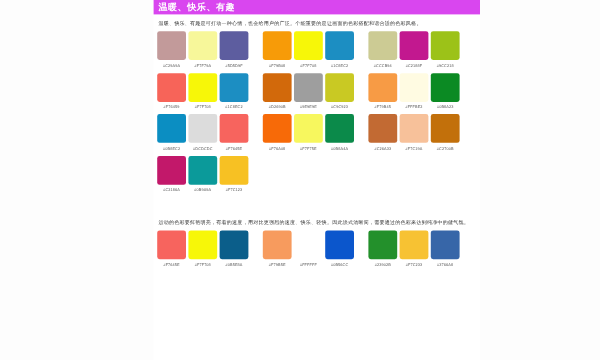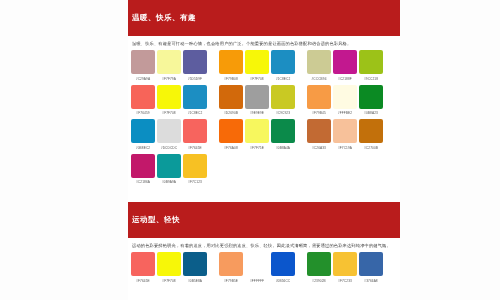--- a/index.html
+++ b/index.html
@@ -37,27 +37,27 @@
     left: 128px;
     top: 0;
     width: 272px;
     height: 300px;
     background: #ffffff;
   }
   .section {
     padding: 0;
   }
   .section-header {
-    background: #b91c1c;
+    background: #d946ef;
     color: #ffffff;
     font-size: 7.5px;
     font-weight: bold;
     line-height: 12px;
     height: 12px;
-    padding: 12px 4px;
+    padding: 0 4px;
     letter-spacing: 0.5px;
     overflow: hidden;
     white-space: nowrap;
   }
   .section-desc {
     font-size: 4.2px;
     line-height: 7px;
     color: #333333;
     padding: 4px 4px 3px 4px;
     letter-spacing: 0.2px;
@@ -265,21 +265,20 @@
             </div>
           </div>
         </div>
 
       </div>
     </div>
 
     <div class="section-gap"></div>
 
     <div class="section">
-      <div class="section-header">运动型、轻快</div>
       <div class="section-desc">运动的色彩要鲜艳明亮，有着的速度，用对比更强烈的速度、快乐、轻快。因此淡式清晰简，需要通过的色彩来达到纯净中的健气氛。</div>
       <div class="swatch-rows">
         <div class="swatch-row">
           <div class="swatch-group">
             <div class="swatch-cell">
               <span class="swatch-chip" style="background: rgb(247, 100, 94);"></span>
               <span class="swatch-hex">#F7645E</span>
             </div>
             <div class="swatch-cell">
               <span class="swatch-chip" style="background: rgb(247, 247, 8);"></span>

